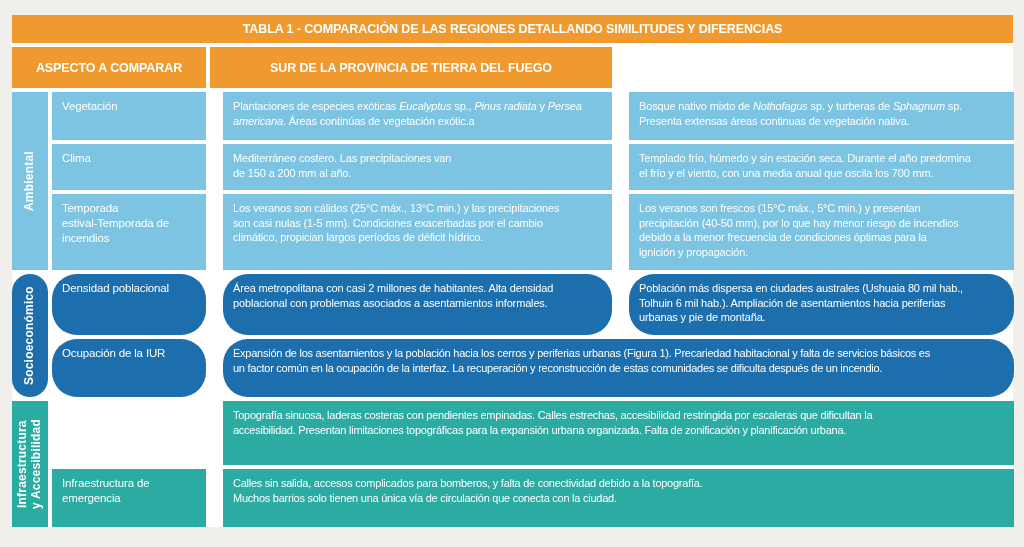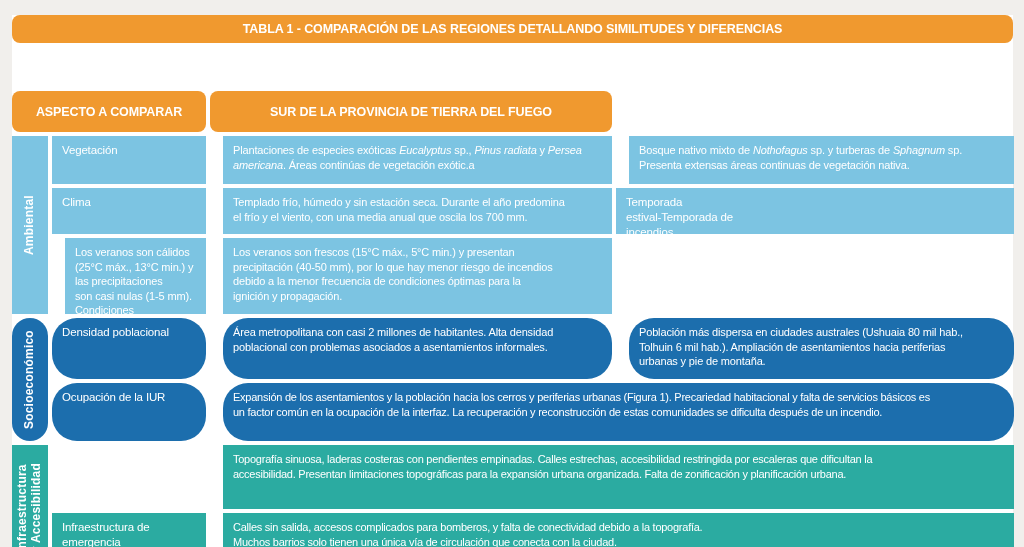--- a/index.html
+++ b/index.html
@@ -9,29 +9,28 @@
     font-family: "Liberation Sans", sans-serif;
     overflow: hidden;
   }
   .canvas { position: relative; width: 1024px; height: 547px; }
   .table-wrap {
     position: absolute; left: 12px; top: 15px; width: 1001px;
     background: #FFFFFF;
     display: flex; flex-direction: column; gap: 4px;
   }
   .cell { box-sizing: border-box; color: #FFFFFF; }
-  .orange { background: #F0992F; border-radius: 8px; }
+  .orange { background: #F0992F; }
   .title-bar {
     height: 28px; display: flex; align-items: center; justify-content: center;
     font-weight: bold; font-size: 12.5px; letter-spacing: -0.1px;
   }
   .header-row {
     display: grid; grid-template-columns: 194px 402px 398px; gap: 4px;
     height: 41px;
-    margin-top: 44px;
   }
   .hcell {
     display: flex; align-items: center; justify-content: center;
     font-weight: bold; font-size: 12.5px; text-align: center; letter-spacing: -0.1px;
   }
   .section {
     display: grid;
     grid-template-columns: 36px 154px 402px 398px;
     gap: 4px;
   }
@@ -75,20 +74,22 @@
     <div class="section sec-ambiental" style="grid-template-rows: 48px 46px 76px;">
       <div class="cell vlabel" style="grid-row: 1 / span 3;">Ambiental</div>
 
       <div class="cell acell">Vegetación</div>
       <div class="cell bcell"><span>Plantaciones de especies exóticas </span><span class="it">Eucalyptus</span><span> sp., </span><span class="it">Pinus radiata</span><span> y </span><span class="it">Persea
 americana</span><span>. Áreas continúas de vegetación exótic.a</span></div>
       <div class="cell bcell"><span>Bosque nativo mixto de </span><span class="it">Nothofagus</span><span> sp. y turberas de </span><span class="it">Sphagnum</span><span> sp.
 Presenta extensas áreas continuas de vegetación nativa.</span></div>
 
       <div class="cell acell">Clima</div>
+      <div class="cell bcell">Mediterráneo costero. Las precipitaciones van
+de 150 a 200 mm al año.</div>
       <div class="cell bcell">Templado frío, húmedo y sin estación seca. Durante el año predomina
 el frío y el viento, con una media anual que oscila los 700 mm.</div>
 
       <div class="cell acell">Temporada
 estival-Temporada de
 incendios</div>
       <div class="cell bcell">Los veranos son cálidos (25°C máx., 13°C min.) y las precipitaciones
 son casi nulas (1-5 mm). Condiciones exacerbadas por el cambio
 climático, propician largos períodos de déficit hídrico.</div>
       <div class="cell bcell">Los veranos son frescos (15°C máx., 5°C min.) y presentan

